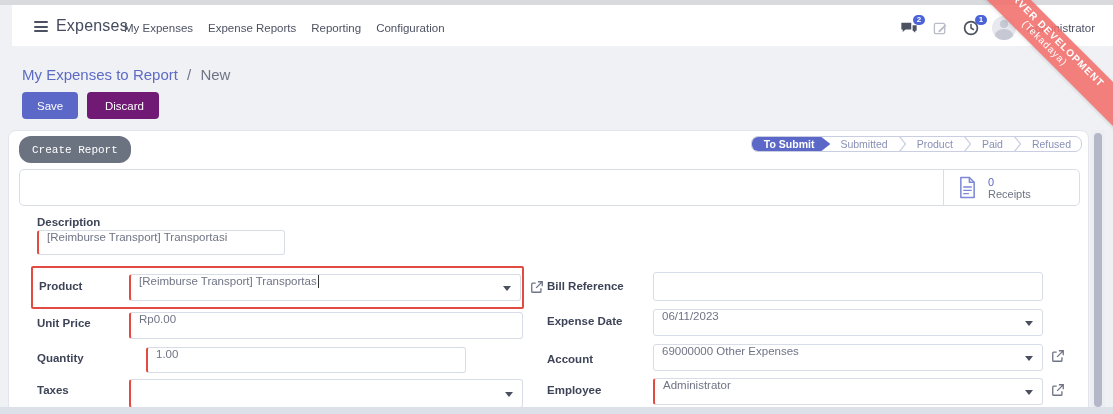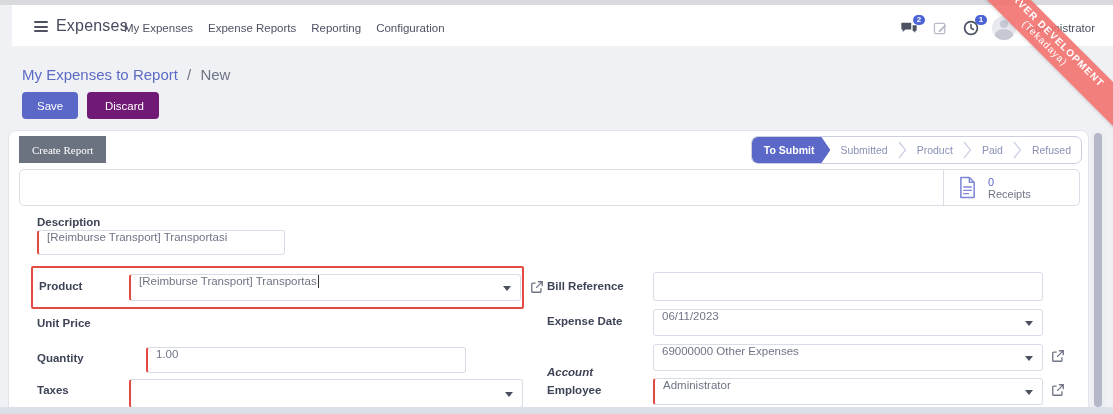--- a/index.html
+++ b/index.html
@@ -37,23 +37,23 @@
   .breadcrumb .cur { color:#6f7485; }
   .btn { position:absolute; top:92px; height:27px; border:none; border-radius:4px; color:#fff; font-size:11.5px;
          font-family:inherit; padding:0 15px; cursor:pointer; }
   .btn-save { left:22px; background:#5b68c7; }
   .btn-discard { left:87px; background:#701a75;padding-left:18px; }
 
   
   .card { position:absolute; left:8px; top:130px; width:1081px; height:284px; background:#fff;
           border:1px solid #e3e5ec; border-radius:8px 8px 0 0; }
   .btn-create { position:absolute; left:10px; top:5px; height:27px; background:#6b7280; color:#fff; border:none;
-                border-radius:0; font-size:11px; font-family:Liberation Serif, serif; padding:0 13px; cursor:pointer; }
-
-  .statusbar { position:absolute; right:6px; top:5px; height:28px; display:flex; align-items:stretch;
+                border-radius:12px; font-size:11px; font-family:Liberation Mono, monospace; padding:0 13px; cursor:pointer; }
+
+  .statusbar { position:absolute; right:6px; top:5px; height:16px; display:flex; align-items:stretch;
                border:1px solid #c9cee0; border-radius:7px; background:#fff; overflow:hidden; }
   .stage { display:flex; align-items:center; font-size:10.5px; color:#8a90b5; padding:0 10px; cursor:pointer; white-space:nowrap; }
   .stage.active { background:#5b68c7; color:#fff; padding:0 16px 0 12px; font-weight:600;
                   clip-path:polygon(0 0, calc(100% - 9px) 0, 100% 50%, calc(100% - 9px) 100%, 0 100%); }
   .chev { display:flex; align-items:center; }
 
   .statrow { position:absolute; left:10px; top:38px; width:1061px; height:37px; border:1px solid #d9dde6; border-radius:5px; background:#fff; }
   .receipts-btn { position:absolute; right:0; top:0; bottom:0; width:136px; border-left:1px solid #d9dde6;
                   display:flex; align-items:center; gap:11px; padding-left:14px; cursor:pointer; }
   .receipts-num { font-size:11px; color:#5b68c7; }
@@ -184,20 +184,23 @@
       <span class="caret-dd"></span>
     </div>
     <div class="extlink" style="left:521px; top:149px;">
       <svg width="14" height="14" viewBox="0 0 16 16">
           <path d="M6.5 3.5H3a1 1 0 0 0-1 1V13a1 1 0 0 0 1 1h8.5a1 1 0 0 0 1-1V9.5" fill="none" stroke="#6f7585" stroke-width="1.5"></path>
           <path d="M9 2h5v5M13.6 2.4 7 9" fill="none" stroke="#6f7585" stroke-width="1.5"></path>
         </svg>
     </div>
 
     <div class="lbl" style="left:28px; top:186px;">Unit Price</div>
+    <div class="inp redleft" style="left:120px; top:181px; width:394px; height:27px;">
+      <span>Rp0.00</span>
+    </div>
 
     <div class="lbl" style="left:28px; top:221px;">Quantity</div>
     <div class="inp redleft" style="left:137px; top:216px; width:320px; height:26px;">
       <span>1.00</span>
     </div>
 
     <div class="lbl" style="left:28px; top:253px;">Taxes</div>
     <div class="inp redleft" style="left:120px; top:248px; width:394px; height:29px;">
       <span></span>
       <span class="caret-dd"></span>
@@ -207,21 +210,21 @@
     <div class="inp" style="left:644px; top:141px; width:390px; height:29px;">
       <span></span>
     </div>
 
     <div class="lbl" style="left:538px; top:184px;">Expense Date</div>
     <div class="inp" style="left:644px; top:178px; width:390px; height:27px;">
       <span>06/11/2023</span>
       <span class="caret-dd"></span>
     </div>
 
-    <div class="lbl" style="left:538px; top:235px;font-style:italic;">Account</div>
+    <div class="lbl" style="left:538px; top:222px;">Account</div>
     <div class="inp" style="left:644px; top:213px; width:390px; height:27px;">
       <span>69000000 Other Expenses</span>
       <span class="caret-dd"></span>
     </div>
     <div class="extlink" style="left:1042px; top:218px;">
       <svg width="14" height="14" viewBox="0 0 16 16">
           <path d="M6.5 3.5H3a1 1 0 0 0-1 1V13a1 1 0 0 0 1 1h8.5a1 1 0 0 0 1-1V9.5" fill="none" stroke="#6f7585" stroke-width="1.5"></path>
           <path d="M9 2h5v5M13.6 2.4 7 9" fill="none" stroke="#6f7585" stroke-width="1.5"></path>
         </svg>
     </div>

